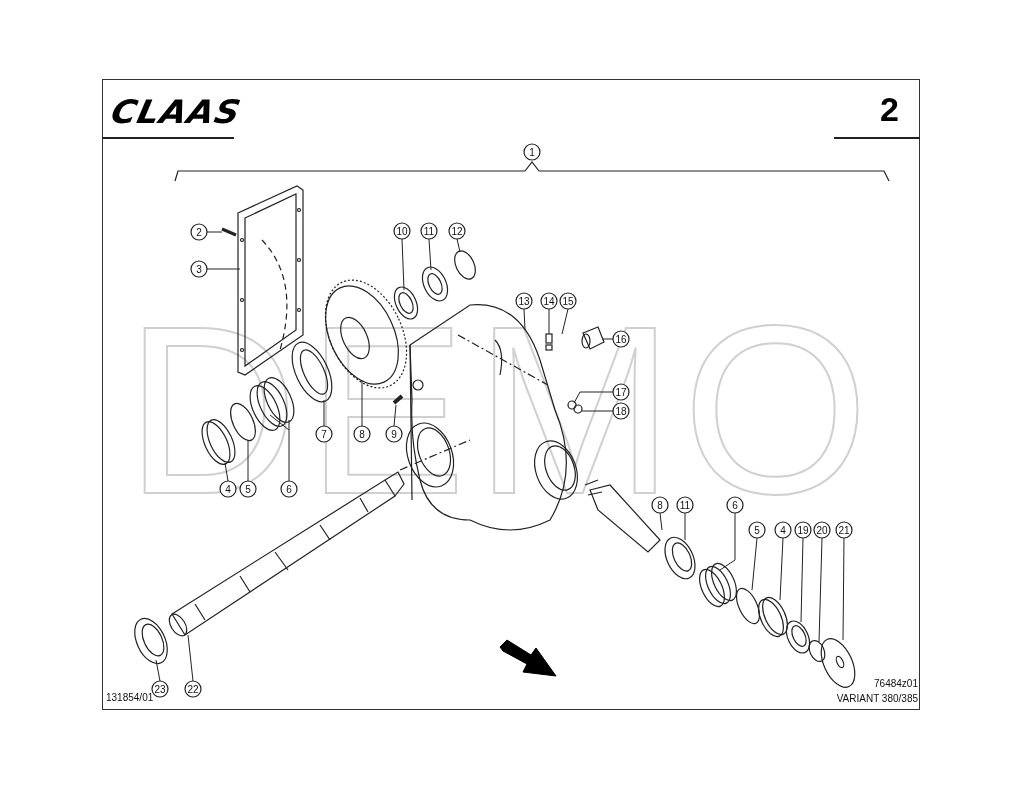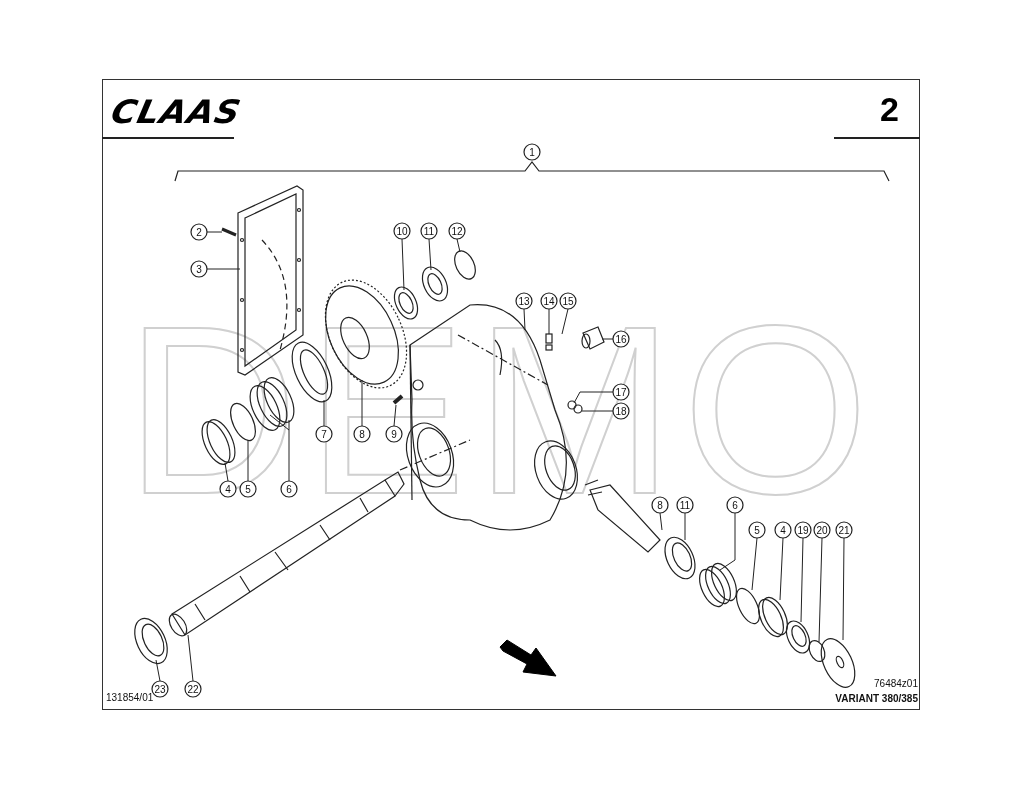--- a/index.html
+++ b/index.html
@@ -4,21 +4,21 @@
 <style>
   html,body{margin:0;padding:0;background:#fff;}
   body{width:1024px;height:791px;position:relative;overflow:hidden;font-family:"Liberation Sans",sans-serif;color:#111;}
   .frame{position:absolute;left:102px;top:79px;width:818px;height:631px;border:1.5px solid #333;box-sizing:border-box;}
   .brand{position:absolute;left:112px;top:92px;font-family:"DejaVu Sans",sans-serif;font-weight:bold;font-style:italic;font-size:34px;letter-spacing:1px;transform:skewX(-12deg) scaleY(0.95);color:#000;}
   .brand-rule{position:absolute;left:102px;top:137px;width:132px;height:2px;background:#222;}
   .page-num{position:absolute;left:880px;top:90px;font-weight:bold;font-size:34px;color:#000;}
   .page-rule{position:absolute;left:834px;top:137px;width:86px;height:2px;background:#222;}
   .fig-left{position:absolute;left:106px;top:692px;font-size:10px;}
   .fig-right-code{position:absolute;right:106px;top:678px;font-size:10px;text-align:center;}
-  .fig-right-model{position:absolute;right:106px;top:693px;font-size:10px;text-align:right;font-weight:bold;}
+  .fig-right-model{position:absolute;right:106px;top:693px;font-size:10px;text-align:right;}
   svg.diagram{position:absolute;left:0;top:0;}
   .callout text{font-family:"Liberation Sans",sans-serif;font-size:10px;}
   .wm{position:absolute;left:125px;top:290px;font-family:Liberation Sans, sans-serif;font-size:240px;letter-spacing:8px;color:transparent;-webkit-text-stroke:2px #d0d0d0;line-height:1;pointer-events:none;}
 </style>
 </head>
 <body>
 
 <div class="frame"></div>
 
 <div class="wm">DEMO</div>

